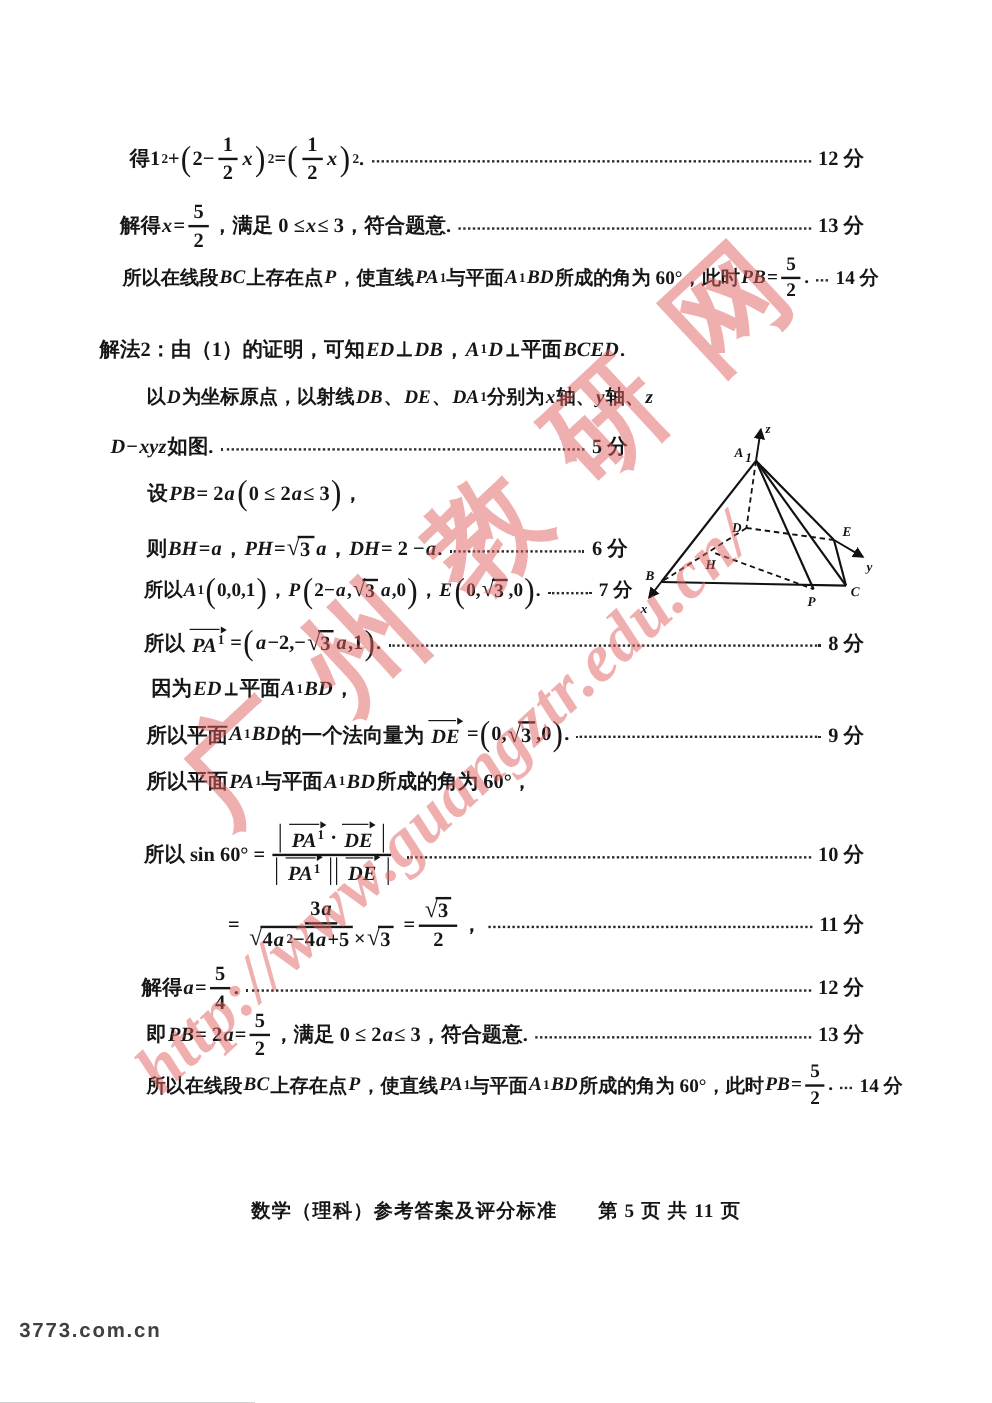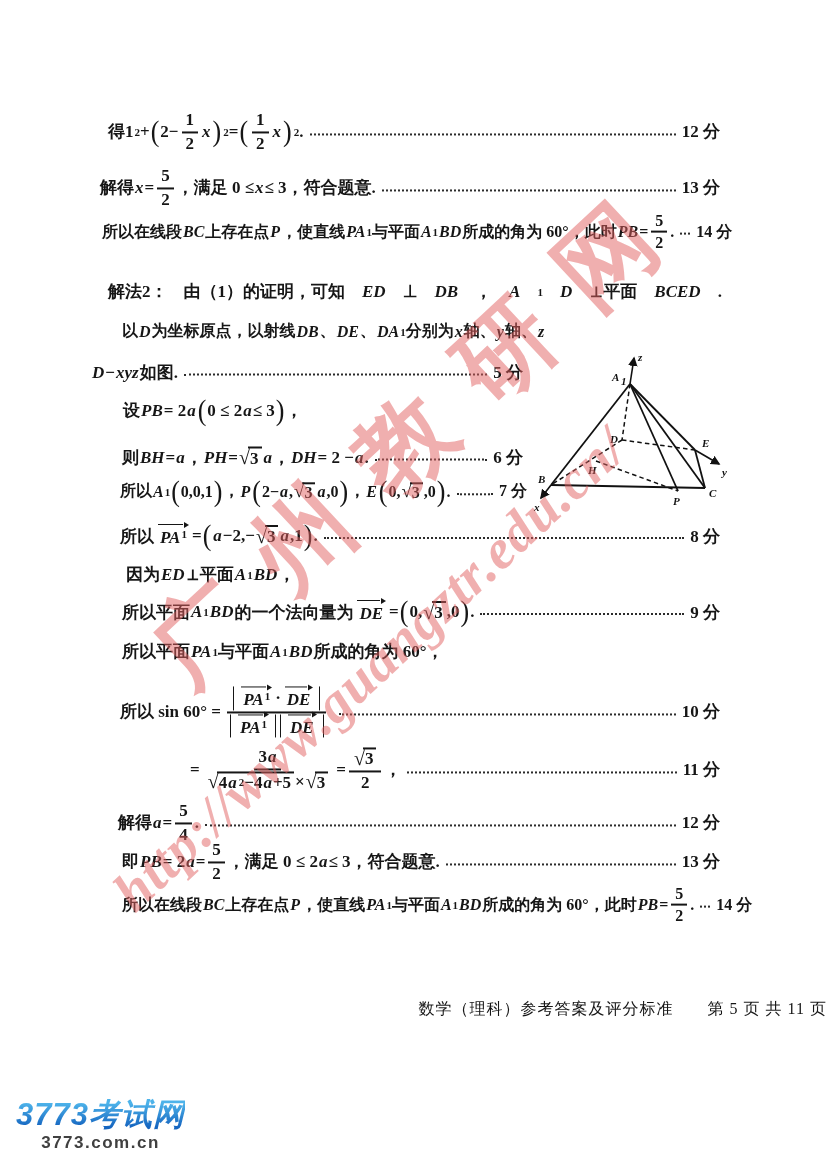--- a/index.html
+++ b/index.html
@@ -29,21 +29,21 @@
   .vec::before { content:""; position:absolute; top:0; left:2px; right:7px; border-top:1.7px solid #161616; }
   .vec::after { content:""; position:absolute; top:-2.5px; right:1px; width:0; height:0;
     border-left:5px solid #161616; border-top:3px solid transparent; border-bottom:3px solid transparent; }
   .abs { display:inline-flex; align-items:center; border-left:1.8px solid #161616; border-right:1.8px solid #161616; padding:0 3px; margin:0 2px; }
   .dots { flex:1 1 auto; min-width:10px; height:0; border-bottom:2.6px dotted #2b2b2b; margin:0 6px; align-self:center; transform:translateY(2px); }
   .score { font-weight:bold; }
   
   .l0  { left:108px; top:132px; width:612px; }
   .l1  { left:100px; top:188px; width:620px; }
   .l2  { left:102px; top:232px; width:618px; font-size:16px; }
-  .l3  { left:108px;  top:291px;gap:16px; }
+  .l3  { left:83px;  top:291px; }
   .l4  { left:122px; top:331px; font-size:16px; }
   .l5  { left:91px;  top:372px; width:432px; }
   .l6  { left:123px; top:411px; }
   .l7  { left:122px; top:457px; width:401px; }
   .l8  { left:120px; top:492px; width:407px; font-size:16px; }
   .l9  { left:120px; top:536px; width:600px; }
   .l10 { left:126px; top:574px; }
   .l11 { left:122px; top:612px; width:598px; }
   .l12 { left:122px; top:651px; }
   .l13 { left:120px; top:712px; width:600px; }
@@ -54,22 +54,22 @@
   
   .figure { position:absolute; left:533px; top:348px; width:202px; height:168px; z-index:1; }
   .figure text { font-family:"Liberation Serif", serif; font-style:italic; font-weight:bold; fill:#111; font-size:11px; }
   .figure .axlbl { font-size:11px; }
   
   .wm { position:absolute; pointer-events:none; white-space:nowrap; z-index:5;
         font-family:"Liberation Serif", serif; font-weight:bold; color:rgba(226,96,96,0.5); }
   .wm-cn  { left:168px; top:602px; font-size:96px; letter-spacing:42px; transform:rotate(-43deg); transform-origin:0 50%; }
   .wm-url { left:122px; top:868px; font-size:56px; font-style:italic; letter-spacing:1px; transform:rotate(-43deg); transform-origin:0 50%; }
   
-  .footer { position:absolute; left:0; right:0; top:999px; text-align:right; z-index:1;
-            font-size:16px; font-weight:normal; letter-spacing:1px; }
+  .footer { position:absolute; left:0; right:0; top:999px; text-align:center; z-index:1;
+            font-size:16px; font-weight:bold; letter-spacing:1px; }
   .footer .gap { display:inline-block; width:34px; }
   .logo { position:absolute; left:16px; top:1098px; z-index:2; font-family:"Liberation Sans", sans-serif; }
   .logo-name { font-size:31px; font-weight:bold; font-style:italic; letter-spacing:1px; line-height:1.1;
     color:#2b82d6; background:linear-gradient(180deg,#4db3ea 15%,#1565c0 85%);
     -webkit-background-clip:text; background-clip:text; -webkit-text-fill-color:transparent; }
   .logo-domain { font-size:17px; font-weight:bold; letter-spacing:1.5px; color:#e8491f; text-align:center; margin-top:1px; }
 </style>
 </head>
 <body>
 
@@ -518,17 +518,16 @@
   </svg>
 
   <div class="wm wm-cn" style="color: rgba(226, 96, 96, 0.5);">广州教研网</div>
   <div class="wm wm-url" style="color: rgba(226, 96, 96, 0.5);">http://www.guangztr.edu.cn/</div>
 
   <div class="footer">
     <span>数学（理科）参考答案及评分标准</span><span class="gap"></span><span>第 5 页 共 11 页</span>
   </div>
 
   <div class="logo">
-    <div class="logo-name">3773考试网</div>
     <div class="logo-domain" style="color: #404040;">3773.com.cn</div>
   </div>
 
 </div>
 
 </body></html>

